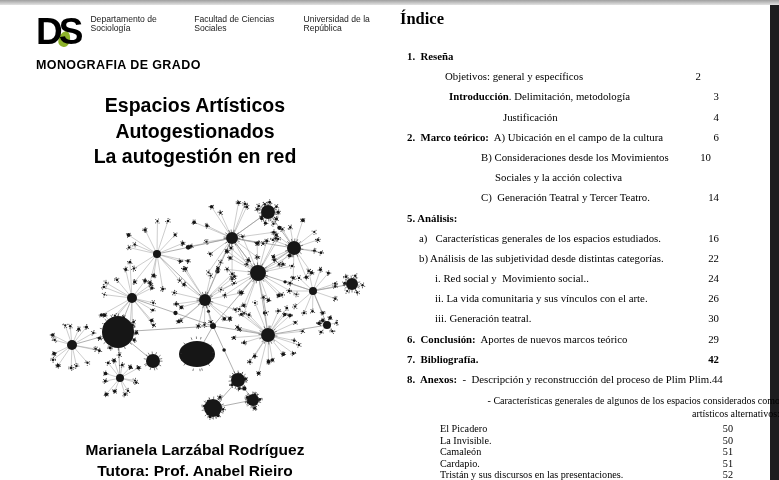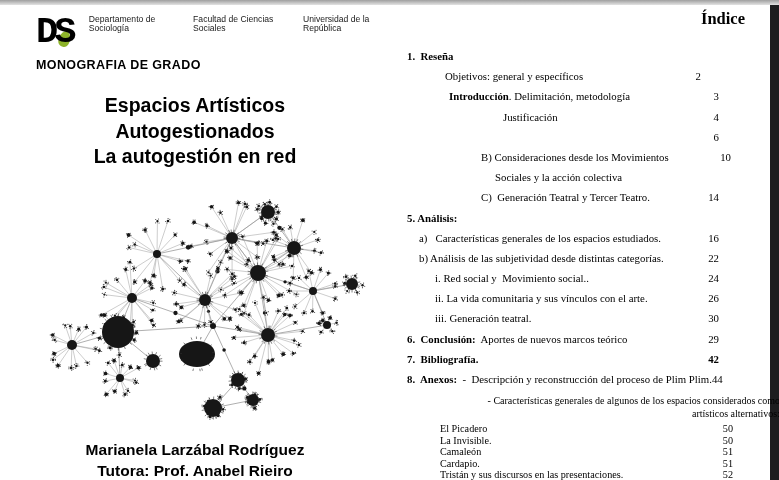--- a/index.html
+++ b/index.html
@@ -7,38 +7,38 @@
           font-family:"Liberation Sans",sans-serif;color:#000;}
   .topbar{position:absolute;left:0;top:0;width:779px;height:5px;
           background:linear-gradient(#9f9f9f,#e3e3e3);}
   .rightstrip{position:absolute;right:0;top:5px;width:9px;height:475px;background:#1d1d1f;}
 
   
   .left-page{position:absolute;left:0;top:5px;width:400px;height:475px;}
   .logo-row{position:absolute;left:36px;top:5px;display:flex;gap:11px;}
   .ds-logo{position:relative;width:46px;height:44px;}
   .ds-text{position:relative;z-index:2;font-weight:900;font-size:37px;line-height:44px;
-           letter-spacing:-4px;color:#000;font-family:Liberation Mono, monospace;}
+           letter-spacing:-4px;color:#000;font-family:Liberation Sans, sans-serif;}
   .ds-leaf{position:absolute;z-index:1;left:23px;top:21px;width:11px;height:16px;
            background:#8db32a;border-radius:60% 60% 55% 55%/65% 65% 40% 40%;
            transform:rotate(16deg);}
   .logo-lines{display:flex;gap:5.5px;padding-top:5px;}
   .logo-line{font-size:8.6px;line-height:9px;color:#1a1a1a;}
   .kicker{position:absolute;left:36px;top:53px;font-weight:bold;font-size:12.5px;
           letter-spacing:.4px;}
   .title{position:absolute;left:25px;top:88px;width:340px;text-align:center;
          font-weight:bold;font-size:19.5px;line-height:25.5px;}
   .network{position:absolute;left:50px;top:183px;overflow:visible;}
   .authors{position:absolute;left:25px;top:435px;width:340px;text-align:center;
            font-weight:bold;font-size:15.5px;line-height:20.5px;}
 
   
   .right-page{position:absolute;left:400px;top:5px;width:345px;height:475px;
               font-family:"Liberation Serif",serif;}
-  .indice{position:absolute;left:0;top:4px;width:100%;text-align:right;
+  .indice{position:absolute;left:0;top:4px;width:100%;text-align:left;
           font-weight:bold;font-size:16.5px;}
   .ix-list{position:absolute;left:0;top:45px;width:100%;}
   .ix-row{display:flex;align-items:baseline;height:20.2px;font-size:10.8px;}
   .ix-text{white-space:pre;text-align:center;}
   .ix-page{margin-left:auto;margin-right:26px;white-space:pre;}
   .b{font-weight:bold;}
   .ind0{padding-left:7px}.ind1{padding-left:45px}.ind2{padding-left:49px}
   .ind3{padding-left:103px}.ind4{padding-left:81px}.ind5{padding-left:95px}
   .ind6{padding-left:19px}.ind7{padding-left:35px}
   .annex{position:absolute;left:28px;top:390px;width:312px;text-align:right;
@@ -1890,25 +1890,26 @@
         </div>
         <div class="ix-row ind2">
           <span class="ix-text"><span class="b">Introducción</span><span>. Delimitación, metodología</span></span>
           <span class="ix-page">3</span>
         </div>
         <div class="ix-row ind3">
           <span class="ix-text"><span>Justificación</span></span>
           <span class="ix-page">4</span>
         </div>
         <div class="ix-row ind0">
+          <span class="ix-text"><span class="b">2.  Marco teórico:</span><span>  A) Ubicación en el campo de la cultura</span></span>
           <span class="ix-page">6</span>
         </div>
         <div class="ix-row ind4">
           <span class="ix-text"><span>B) Consideraciones desde los Movimientos</span></span>
-          <span class="ix-page" style="margin-right: 14px;">10</span>
+          <span class="ix-page" style="margin-right: 34px;">10</span>
         </div>
         <div class="ix-row ind5">
           <span class="ix-text"><span>Sociales y la acción colectiva</span></span>
           <span class="ix-page"></span>
         </div>
         <div class="ix-row ind4">
           <span class="ix-text"><span>C)  Generación Teatral y Tercer Teatro.</span></span>
           <span class="ix-page">14</span>
         </div>
         <div class="ix-row ind0">

